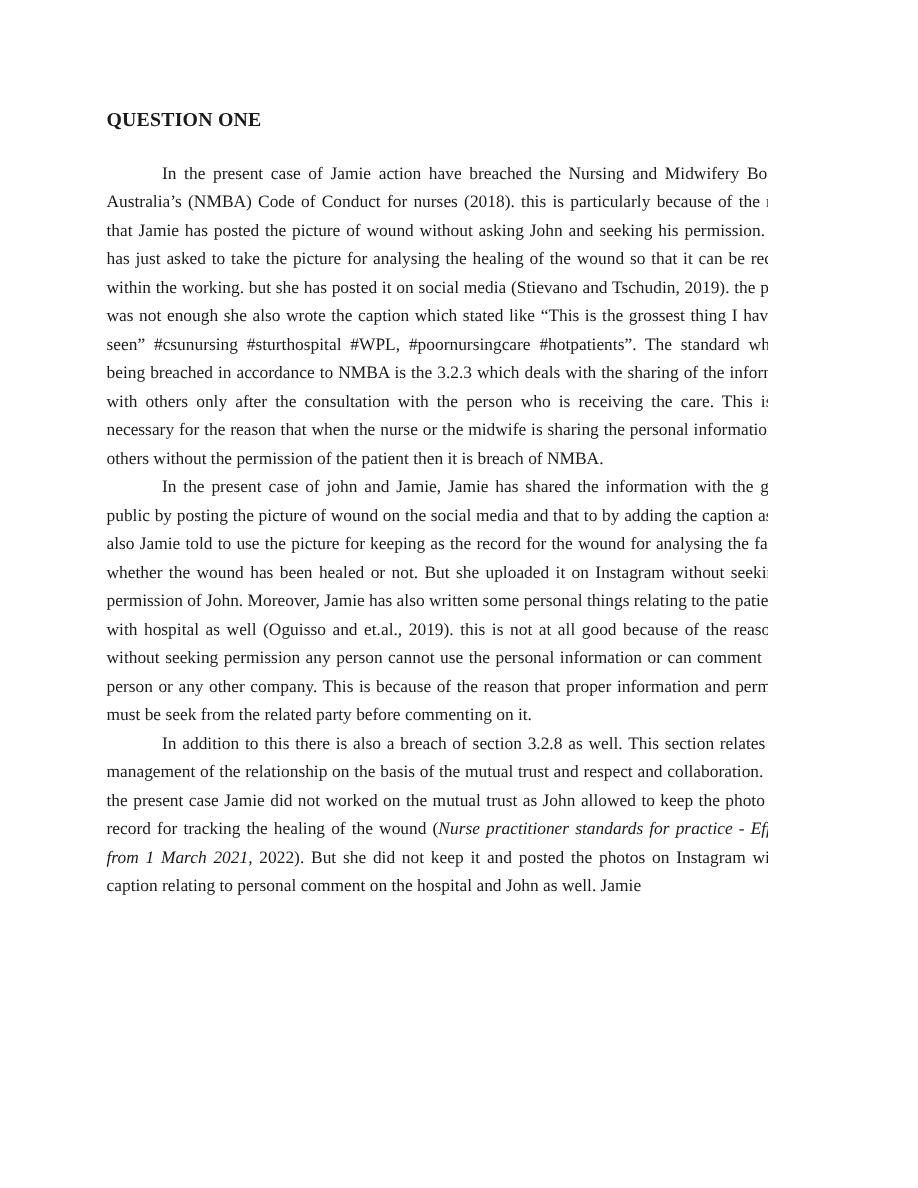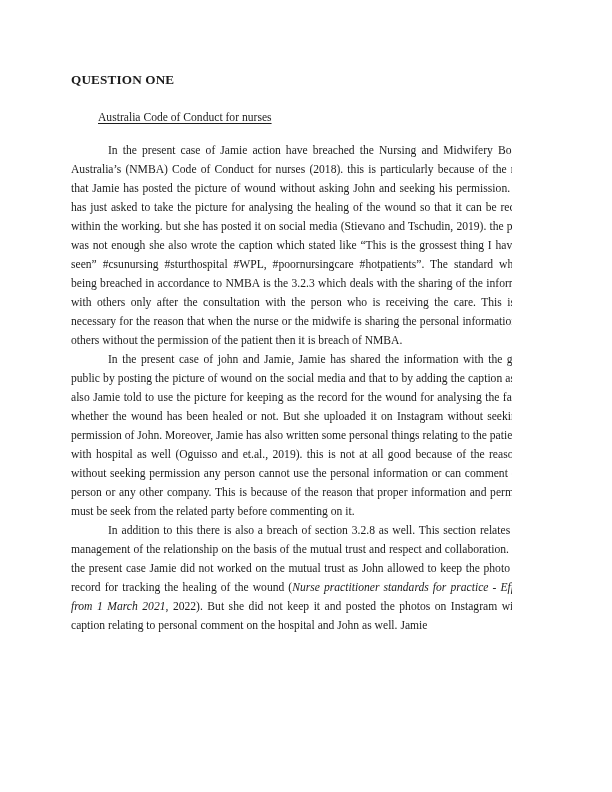--- a/index.html
+++ b/index.html
@@ -65,21 +65,20 @@
 </style>
 </head>
 <body>
 
 <div class="page">
   <div class="content">
 
     <h1 class="doc-title">QUESTION ONE</h1>
 
     <div class="heading-block">
-      <span class="heading-line second"><span class="u">Australia Code of Conduct for nurses</span></span>
     </div>
 
     <p class="body">In the present case of Jamie action have breached the Nursing and Midwifery Board of Australia’s (NMBA) Code of Conduct for nurses (2018). this is particularly because of the reason that Jamie has posted the picture of wound without asking John and seeking his permission. Jamie has just asked to take the picture for analysing the healing of the wound so that it can be recorded within the working. but she has posted it on social media (Stievano and Tschudin, 2019). the posting was not enough she also wrote the caption which stated like “This is the grossest thing I have ever seen” #csunursing #sturthospital #WPL, #poornursingcare #hotpatients”. The standard which is being breached in accordance to NMBA is the 3.2.3 which deals with the sharing of the information with others only after the consultation with the person who is receiving the care. This is very necessary for the reason that when the nurse or the midwife is sharing the personal information with others without the permission of the patient then it is breach of NMBA.</p>
 
     <p class="body">In the present case of john and Jamie, Jamie has shared the information with the general public by posting the picture of wound on the social media and that to by adding the caption as well. also Jamie told to use the picture for keeping as the record for the wound for analysing the fact that whether the wound has been healed or not. But she uploaded it on Instagram without seeking the permission of John. Moreover, Jamie has also written some personal things relating to the patient and with hospital as well (Oguisso and et.al., 2019). this is not at all good because of the reason that without seeking permission any person cannot use the personal information or can comment on the person or any other company. This is because of the reason that proper information and permission must be seek from the related party before commenting on it.</p>
 
     <p class="body"><span>In addition to this there is also a breach of section 3.2.8 as well. This section relates to the management of the relationship on the basis of the mutual trust and respect and collaboration. But in the present case Jamie did not worked on the mutual trust as John allowed to keep the photo as the record for tracking the healing of the wound (</span><span class="ital">Nurse practitioner standards for practice - Effective from 1 March 2021</span><span>, 2022). But she did not keep it and posted the photos on Instagram with the caption relating to personal comment on the hospital and John as well. Jamie</span></p>
 
   </div>
 </div>

